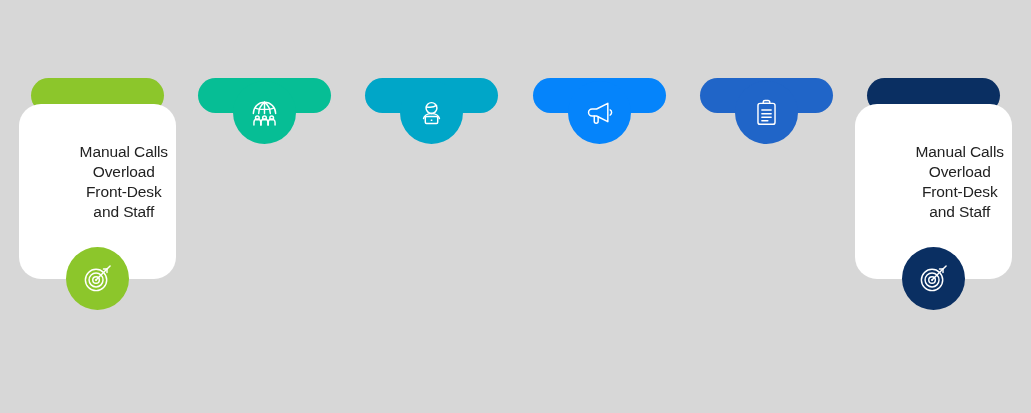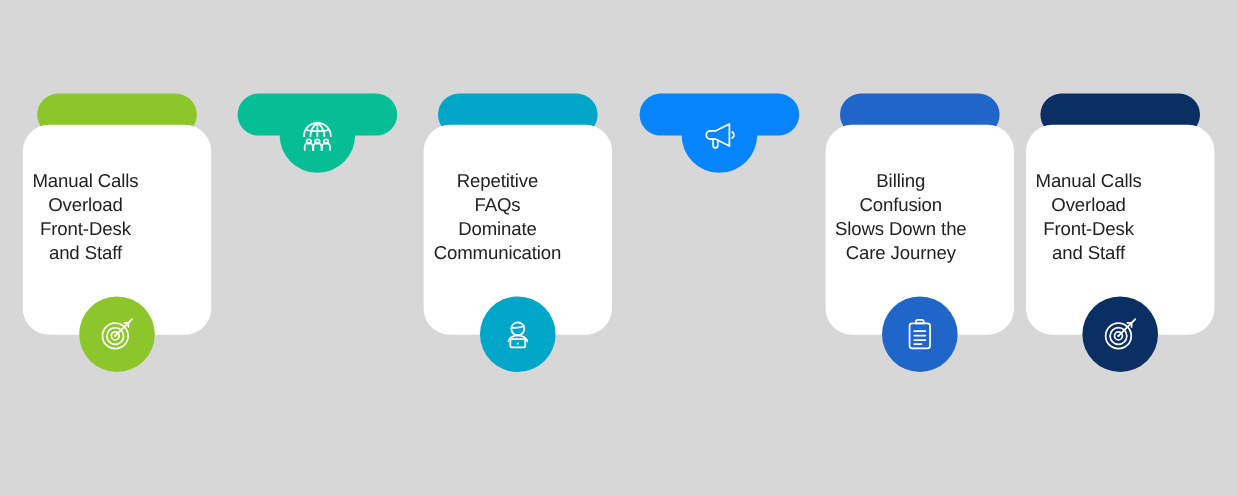--- a/index.html
+++ b/index.html
@@ -55,21 +55,21 @@
   
   .card-body {
     position: relative;
     margin-top: -9px;
     width: 157px;
     min-height: 175px;
     background: #ffffff;
     border-radius: 22px;
     display: flex;
     align-items: center;
-    justify-content: flex-start;
+    justify-content: flex-end;
     padding: 14px 8px 34px 8px;
     z-index: 2;
   }
 
   .card-title {
     font-size: 15.5px;
     line-height: 20px;
     color: #222222;
     text-align: center;
     font-weight: 400;
@@ -137,26 +137,20 @@
       <circle class="ico" cx="16" cy="21.6" r="1.9"></circle>
       <circle class="ico" cx="23.4" cy="21.6" r="1.9"></circle>
       <path class="ico" d="M5.1 29 v-2.7 a3.5 3.5 0 0 1 7 0 V29"></path>
       <path class="ico" d="M12.5 29 v-2.7 a3.5 3.5 0 0 1 7 0 V29"></path>
       <path class="ico" d="M19.9 29 v-2.7 a3.5 3.5 0 0 1 7 0 V29"></path>
     </svg>
         </div>
       </div>
       <div class="card">
         <div class="card-bar" style="background: rgb(0, 166, 200);"></div>
-        <div class="card-body">
-          <div class="card-title">Repetitive
-FAQs
-Dominate
-Communication</div>
-        </div>
         <div class="card-badge" style="background: rgb(0, 166, 200);">
     <svg viewBox="0 0 32 32">
       <path class="ico" d="M10.4 11.4 a5.6 5.6 0 1 1 11.2 0 a5.6 5.6 0 0 1 -11.2 0 Z"></path>
       <path class="ico" d="M10.6 10.3 c2.2 .4 7.8 .4 10.6 -1.6"></path>
       <path class="ico" d="M16 17 c-4.6 0 -7.6 2.6 -8.2 5.2"></path>
       <path class="ico" d="M16 17 c4.6 0 7.6 2.6 8.2 5.2"></path>
       <rect class="ico" x="9.6" y="20.2" width="12.8" height="7.1" rx="1.2"></rect>
       <rect class="ico-f" x="15.2" y="23.2" width="1.7" height="1.7" rx="0.4"></rect>
     </svg>
         </div>
@@ -166,26 +160,20 @@
         <div class="card-badge" style="background: rgb(5, 132, 251);">
     <svg viewBox="0 0 32 32">
       <path class="ico" d="M24.6 6.5 L13 12.4 H8.3 a3.6 3.6 0 0 0 0 7.2 H13 l11.6 5.9 Z"></path>
       <path class="ico" d="M27 13.4 a3 3 0 0 1 0 5.2"></path>
       <path class="ico" d="M10.6 19.6 v5.4 a2 2 0 0 0 4 0 v-4.6"></path>
     </svg>
         </div>
       </div>
       <div class="card">
         <div class="card-bar" style="background: rgb(32, 101, 200);"></div>
-        <div class="card-body">
-          <div class="card-title">Billing
-Confusion
-Slows Down the
-Care Journey</div>
-        </div>
         <div class="card-badge" style="background: rgb(32, 101, 200);">
     <svg viewBox="0 0 32 32">
       <rect class="ico" x="7.2" y="6.6" width="17.6" height="21.6" rx="2.2"></rect>
       <path class="ico" d="M12.6 6.6 V5.4 a1.8 1.8 0 0 1 1.8 -1.8 h3.2 a1.8 1.8 0 0 1 1.8 1.8 V6.6 Z"></path>
       <path class="ico" d="M11.2 13.4 H20.8"></path>
       <path class="ico" d="M11.2 17.2 H20.8"></path>
       <path class="ico" d="M11.2 21 H20.8"></path>
       <path class="ico" d="M11.2 24.5 H17.4"></path>
     </svg>
         </div>

